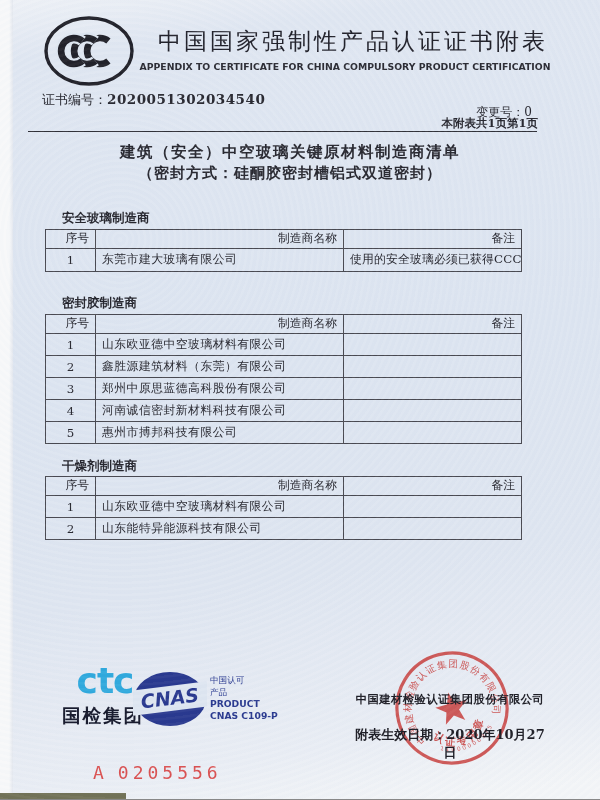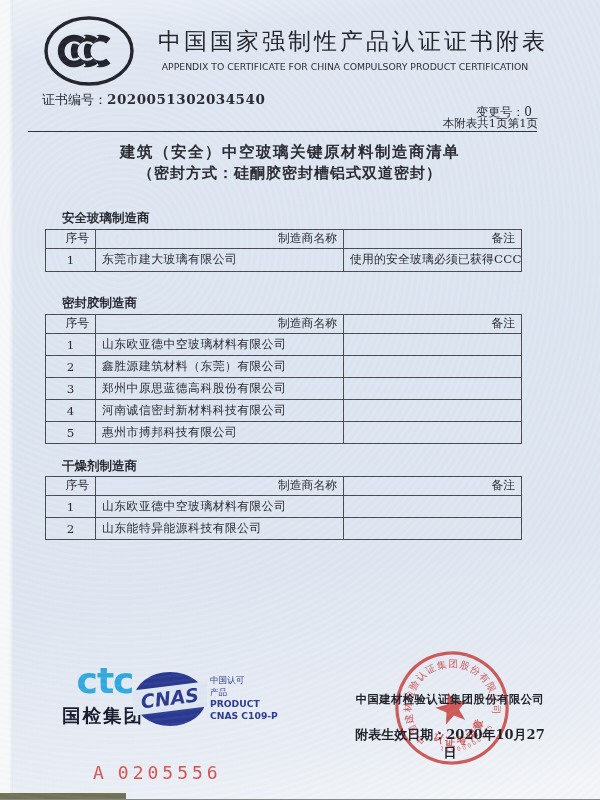--- a/index.html
+++ b/index.html
@@ -17,25 +17,25 @@
   }
   .scan-edge-left{position:absolute;left:0;top:0;width:13px;height:100%;
     background:linear-gradient(90deg,#f7f8f9 70%,#e3e7ee 100%);}
   .scan-edge-bottom{position:absolute;left:0;top:793px;width:126px;height:7px;background:#6e6e52;}
   .abs{position:absolute;}
   
   .main-title{left:138px;top:26px;width:430px;text-align:center;
     font-family:"DejaVu Sans","Liberation Sans",sans-serif;font-weight:500;
     font-size:23px;letter-spacing:3px;color:#1b1b24;}
   .sub-title-en{left:110px;top:61px;width:470px;text-align:center;
-    font-family:"DejaVu Sans","Liberation Sans",sans-serif;font-size:9.3px;color:#26262e;}
+    font-family:"DejaVu Sans","Liberation Sans",sans-serif;font-size:9.3px;color:#26262e;font-weight:bold;}
   .cert-row{left:42px;top:91px;font-size:13px;}
   .cert-no{font-weight:bold;font-size:13.5px;letter-spacing:.5px;}
   .change-row{top:104px;right:68px;font-size:12px;}
-  .page-info{top:116px;right:62px;font-size:11.5px;font-weight:normal;text-align:center;}
+  .page-info{top:116px;right:62px;font-size:11.5px;font-weight:bold;text-align:center;}
   .header-rule{left:28px;top:131px;width:509px;height:0;border-top:1.6px solid #2b2b33;}
   
   .doc-title{left:45px;top:142px;width:490px;text-align:center;
     font-size:15.5px;font-weight:bold;letter-spacing:1.5px;}
   .doc-subtitle{left:45px;top:164px;width:490px;text-align:center;
     font-size:15px;font-weight:bold;letter-spacing:1px;}
   
   .sec-label{left:62px;font-size:12.5px;font-weight:bold;
     font-family:"DejaVu Sans","Liberation Sans",sans-serif;color:#1f1f27;}
   table.mfr{position:absolute;left:45px;width:476px;border-collapse:collapse;

